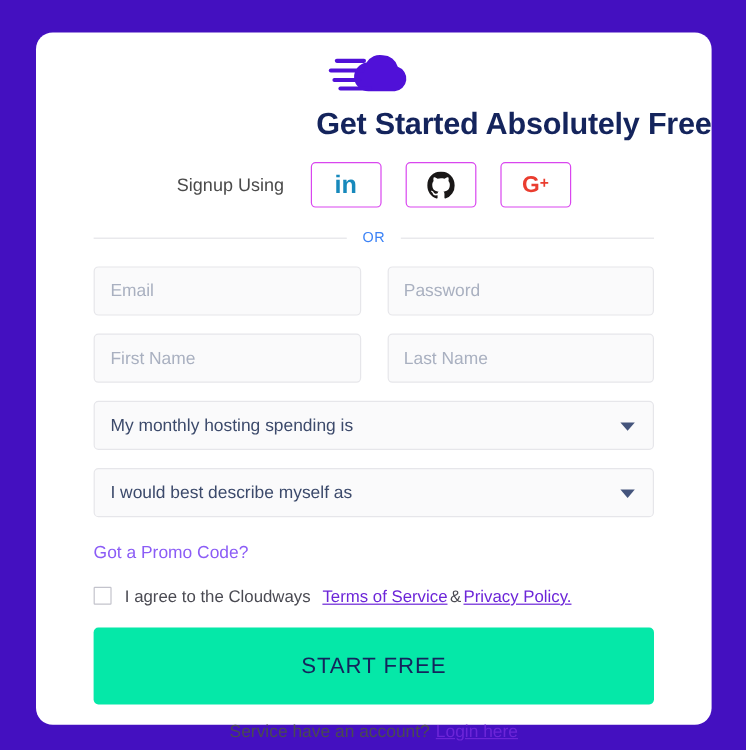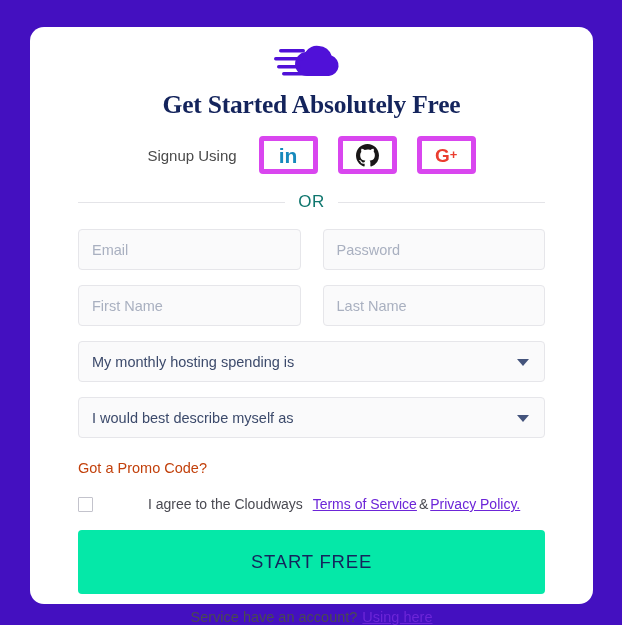--- a/index.html
+++ b/index.html
@@ -34,43 +34,42 @@
     padding-top: 13px;
     height: 48px;
   }
   .logo-svg {
     display: inline-block;
     vertical-align: top;
   }
   .headline {
     margin: 0;
     padding-top: 2px;
-    text-align: center;
+    text-align: right;
     font-size: 25.5px;
     font-weight: bold;
     color: #14245c;
     letter-spacing: -0.2px;
-    font-family: Liberation Serif, serif;
   }
   .social-row {
     display: flex;
     align-items: center;
     justify-content: center;
     gap: 14px;
     margin-top: 16px;
   }
   .social-label {
     font-size: 15px;
     color: #4a4a4a;
     margin-right: 2px;
   }
   .social-btn {
     width: 59px;
     height: 38px;
-    border: 5px solid #d946ef;
+    border: 1px solid #d946ef;
     border-radius: 4px;
     background: #ffffff;
     display: flex;
     align-items: center;
     justify-content: center;
     cursor: pointer;
     padding: 0;
     box-sizing: border-box;
     margin-left: 6px;
   }
@@ -95,22 +94,22 @@
     display: flex;
     align-items: center;
     margin: 18px 48px 0 48px;
   }
   .or-line {
     flex: 1;
     height: 1px;
     background: #e4e4e8;
   }
   .or-text {
-    font-size: 17px;
-    color: #0f766e;
+    font-size: 12px;
+    color: #3b82f6;
     padding: 0 13px;
     letter-spacing: 0.4px;
   }
   .form-area {
     padding: 0 48px;
     margin-top: 17px;
   }
   .field-row {
     display: flex;
     gap: 22px;
@@ -157,29 +156,27 @@
     width: 0;
     height: 0;
     border-left: 6px solid transparent;
     border-right: 6px solid transparent;
     border-top: 7px solid #44547c;
   }
   .promo-link {
     display: inline-block;
     margin-top: 7px;
     font-size: 14.5px;
-    color: #c2410c;
+    color: #8b5cf6;
     text-decoration: none;
     cursor: pointer;
   }
   .terms-row {
     display: flex;
-    align-items: center;
     margin-top: 19px;
-    gap: 44px;
   }
   .checkbox {
     width: 13px;
     height: 13px;
     border: 1px solid #c3c3cc;
     border-radius: 1px;
     background: #ffffff;
     margin-right: 11px;
     flex-shrink: 0;
     cursor: pointer;
@@ -291,18 +288,18 @@
       <a class="promo-link">Got a Promo Code?</a>
 
       <div class="terms-row">
         <span class="checkbox"></span>
         <span class="terms-text"><span>I agree to the Cloudways</span>&nbsp;&nbsp;<a class="terms-link">Terms of Service</a><span class="amp">&amp;</span><a class="terms-link">Privacy Policy.</a></span>
       </div>
 
       <button class="start-btn">START FREE</button>
 
       <div class="footer-row">
-        <span>Service have an account?</span><a class="login-link">Using here</a>
+        <span>Service have an account?</span><a class="login-link">Login here</a>
       </div>
 
     </div>
   </div>
 </div>
 
 </body></html>

